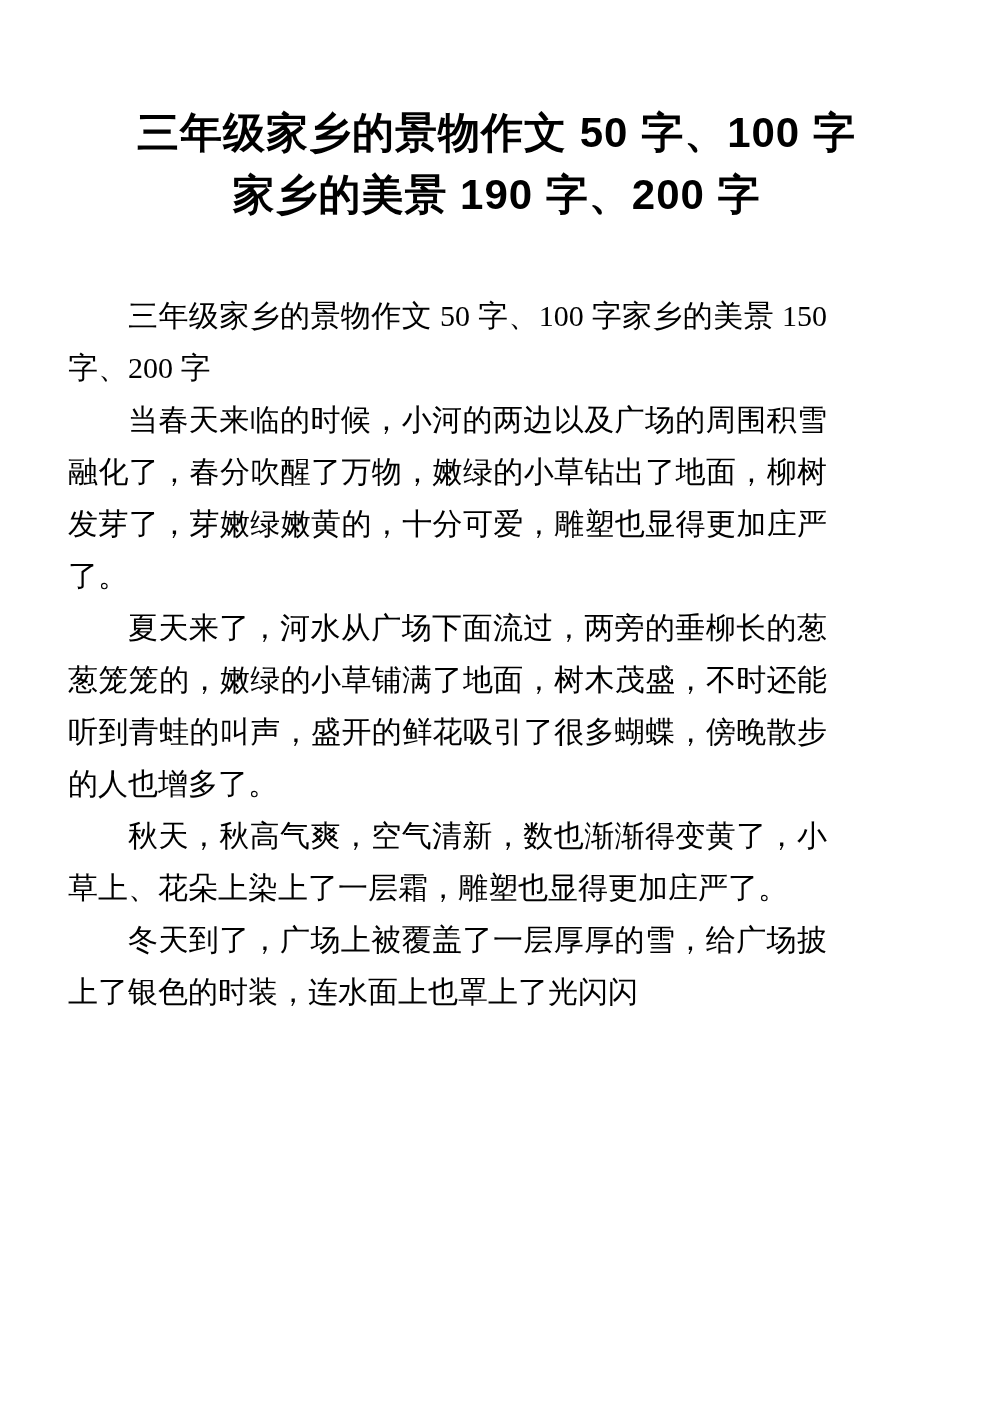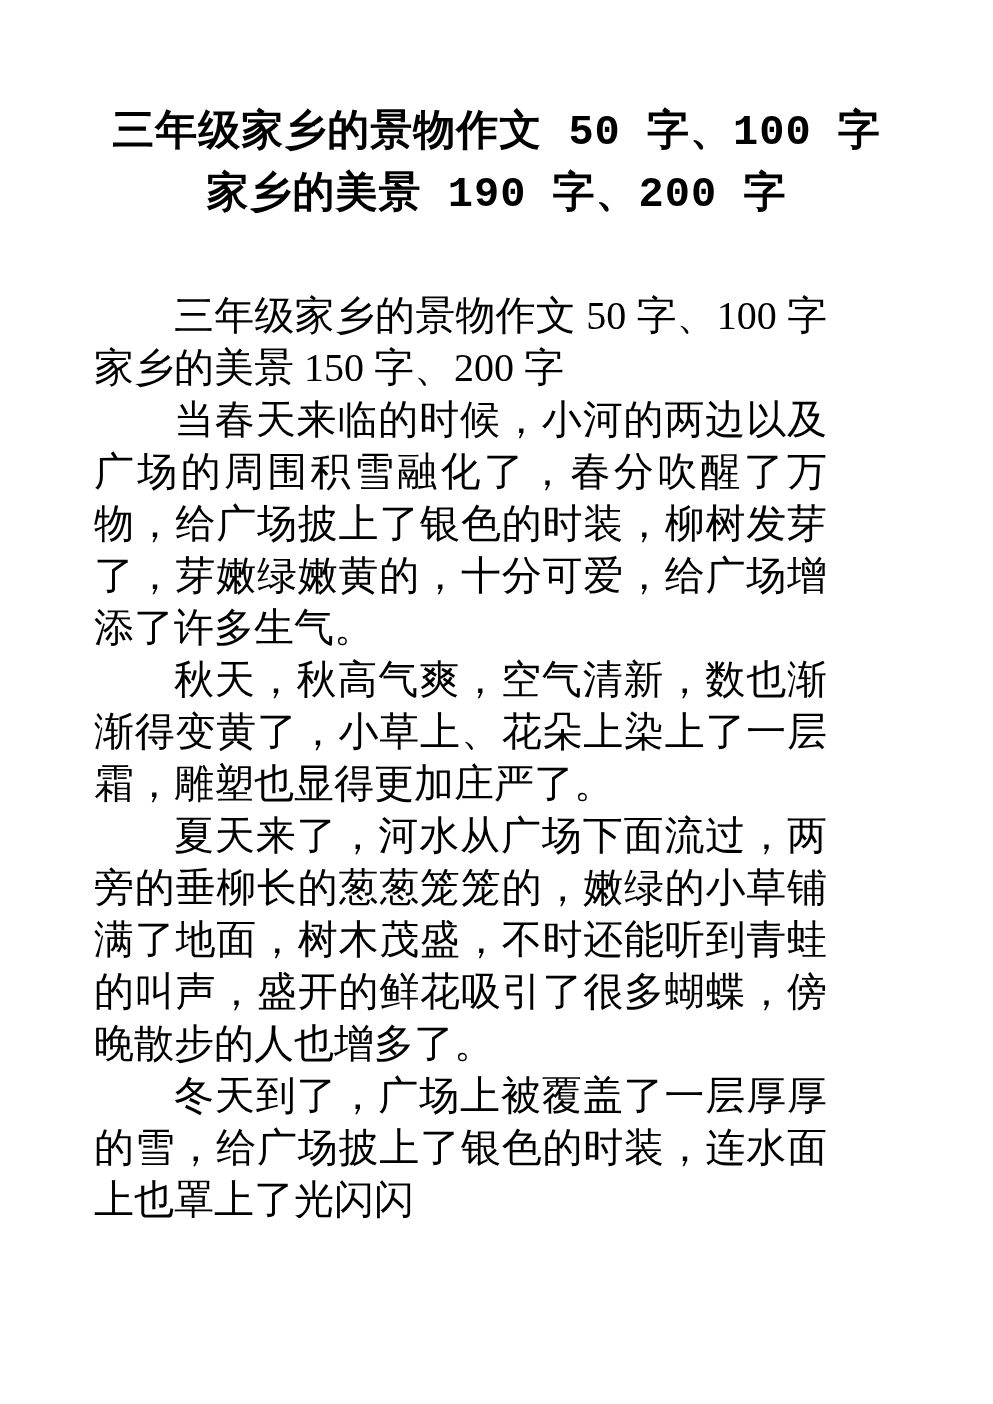--- a/index.html
+++ b/index.html
@@ -14,34 +14,34 @@
     height: 1404px;
     margin: 0 auto;
     background: #ffffff;
     color: #000000;
     overflow: hidden;
   }
   .doc-title {
     margin: 0;
     padding: 102px 80px 0 80px;
     text-align: center;
-    font-family: Liberation Mono, monospace;
+    font-family: Liberation Sans, sans-serif;
     font-weight: bold;
     font-size: 42px;
     line-height: 62px;
     letter-spacing: 1px;
   }
   .title-line {
     display: block;
     white-space: nowrap;
   }
   .doc-body {
-    margin: 64px 166px 0 94px;
+    margin: 64px 166px 0 68px;
     font-family: "Liberation Serif", "DejaVu Serif", serif;
-    font-size: 40px;
+    font-size: 30px;
     line-height: 52px;
     text-align: justify;
     text-justify: inter-ideograph;
   }
   .doc-body p {
     margin: 0;
     padding: 0;
     text-indent: 2em;
   }
 </style>
@@ -50,19 +50,19 @@
 
 <div class="page">
 
   <h1 class="doc-title">
     <span class="title-line">三年级家乡的景物作文 50 字、100 字</span>
     <span class="title-line">家乡的美景 190 字、200 字</span>
   </h1>
 
   <div class="doc-body">
     <p>三年级家乡的景物作文 50 字、100 字家乡的美景 150 字、200 字</p>
-    <p>当春天来临的时候，小河的两边以及广场的周围积雪融化了，春分吹醒了万物，给广场披上了银色的时装，柳树发芽了，芽嫩绿嫩黄的，十分可爱，给广场增添了许多生气。</p>
+    <p>当春天来临的时候，小河的两边以及广场的周围积雪融化了，春分吹醒了万物，嫩绿的小草钻出了地面，柳树发芽了，芽嫩绿嫩黄的，十分可爱，雕塑也显得更加庄严了。</p>
+    <p>夏天来了，河水从广场下面流过，两旁的垂柳长的葱葱笼笼的，嫩绿的小草铺满了地面，树木茂盛，不时还能听到青蛙的叫声，盛开的鲜花吸引了很多蝴蝶，傍晚散步的人也增多了。</p>
     <p>秋天，秋高气爽，空气清新，数也渐渐得变黄了，小草上、花朵上染上了一层霜，雕塑也显得更加庄严了。</p>
-    <p>夏天来了，河水从广场下面流过，两旁的垂柳长的葱葱笼笼的，嫩绿的小草铺满了地面，树木茂盛，不时还能听到青蛙的叫声，盛开的鲜花吸引了很多蝴蝶，傍晚散步的人也增多了。</p>
     <p>冬天到了，广场上被覆盖了一层厚厚的雪，给广场披上了银色的时装，连水面上也罩上了光闪闪</p>
   </div>
 
 </div>
 
 </body></html>

